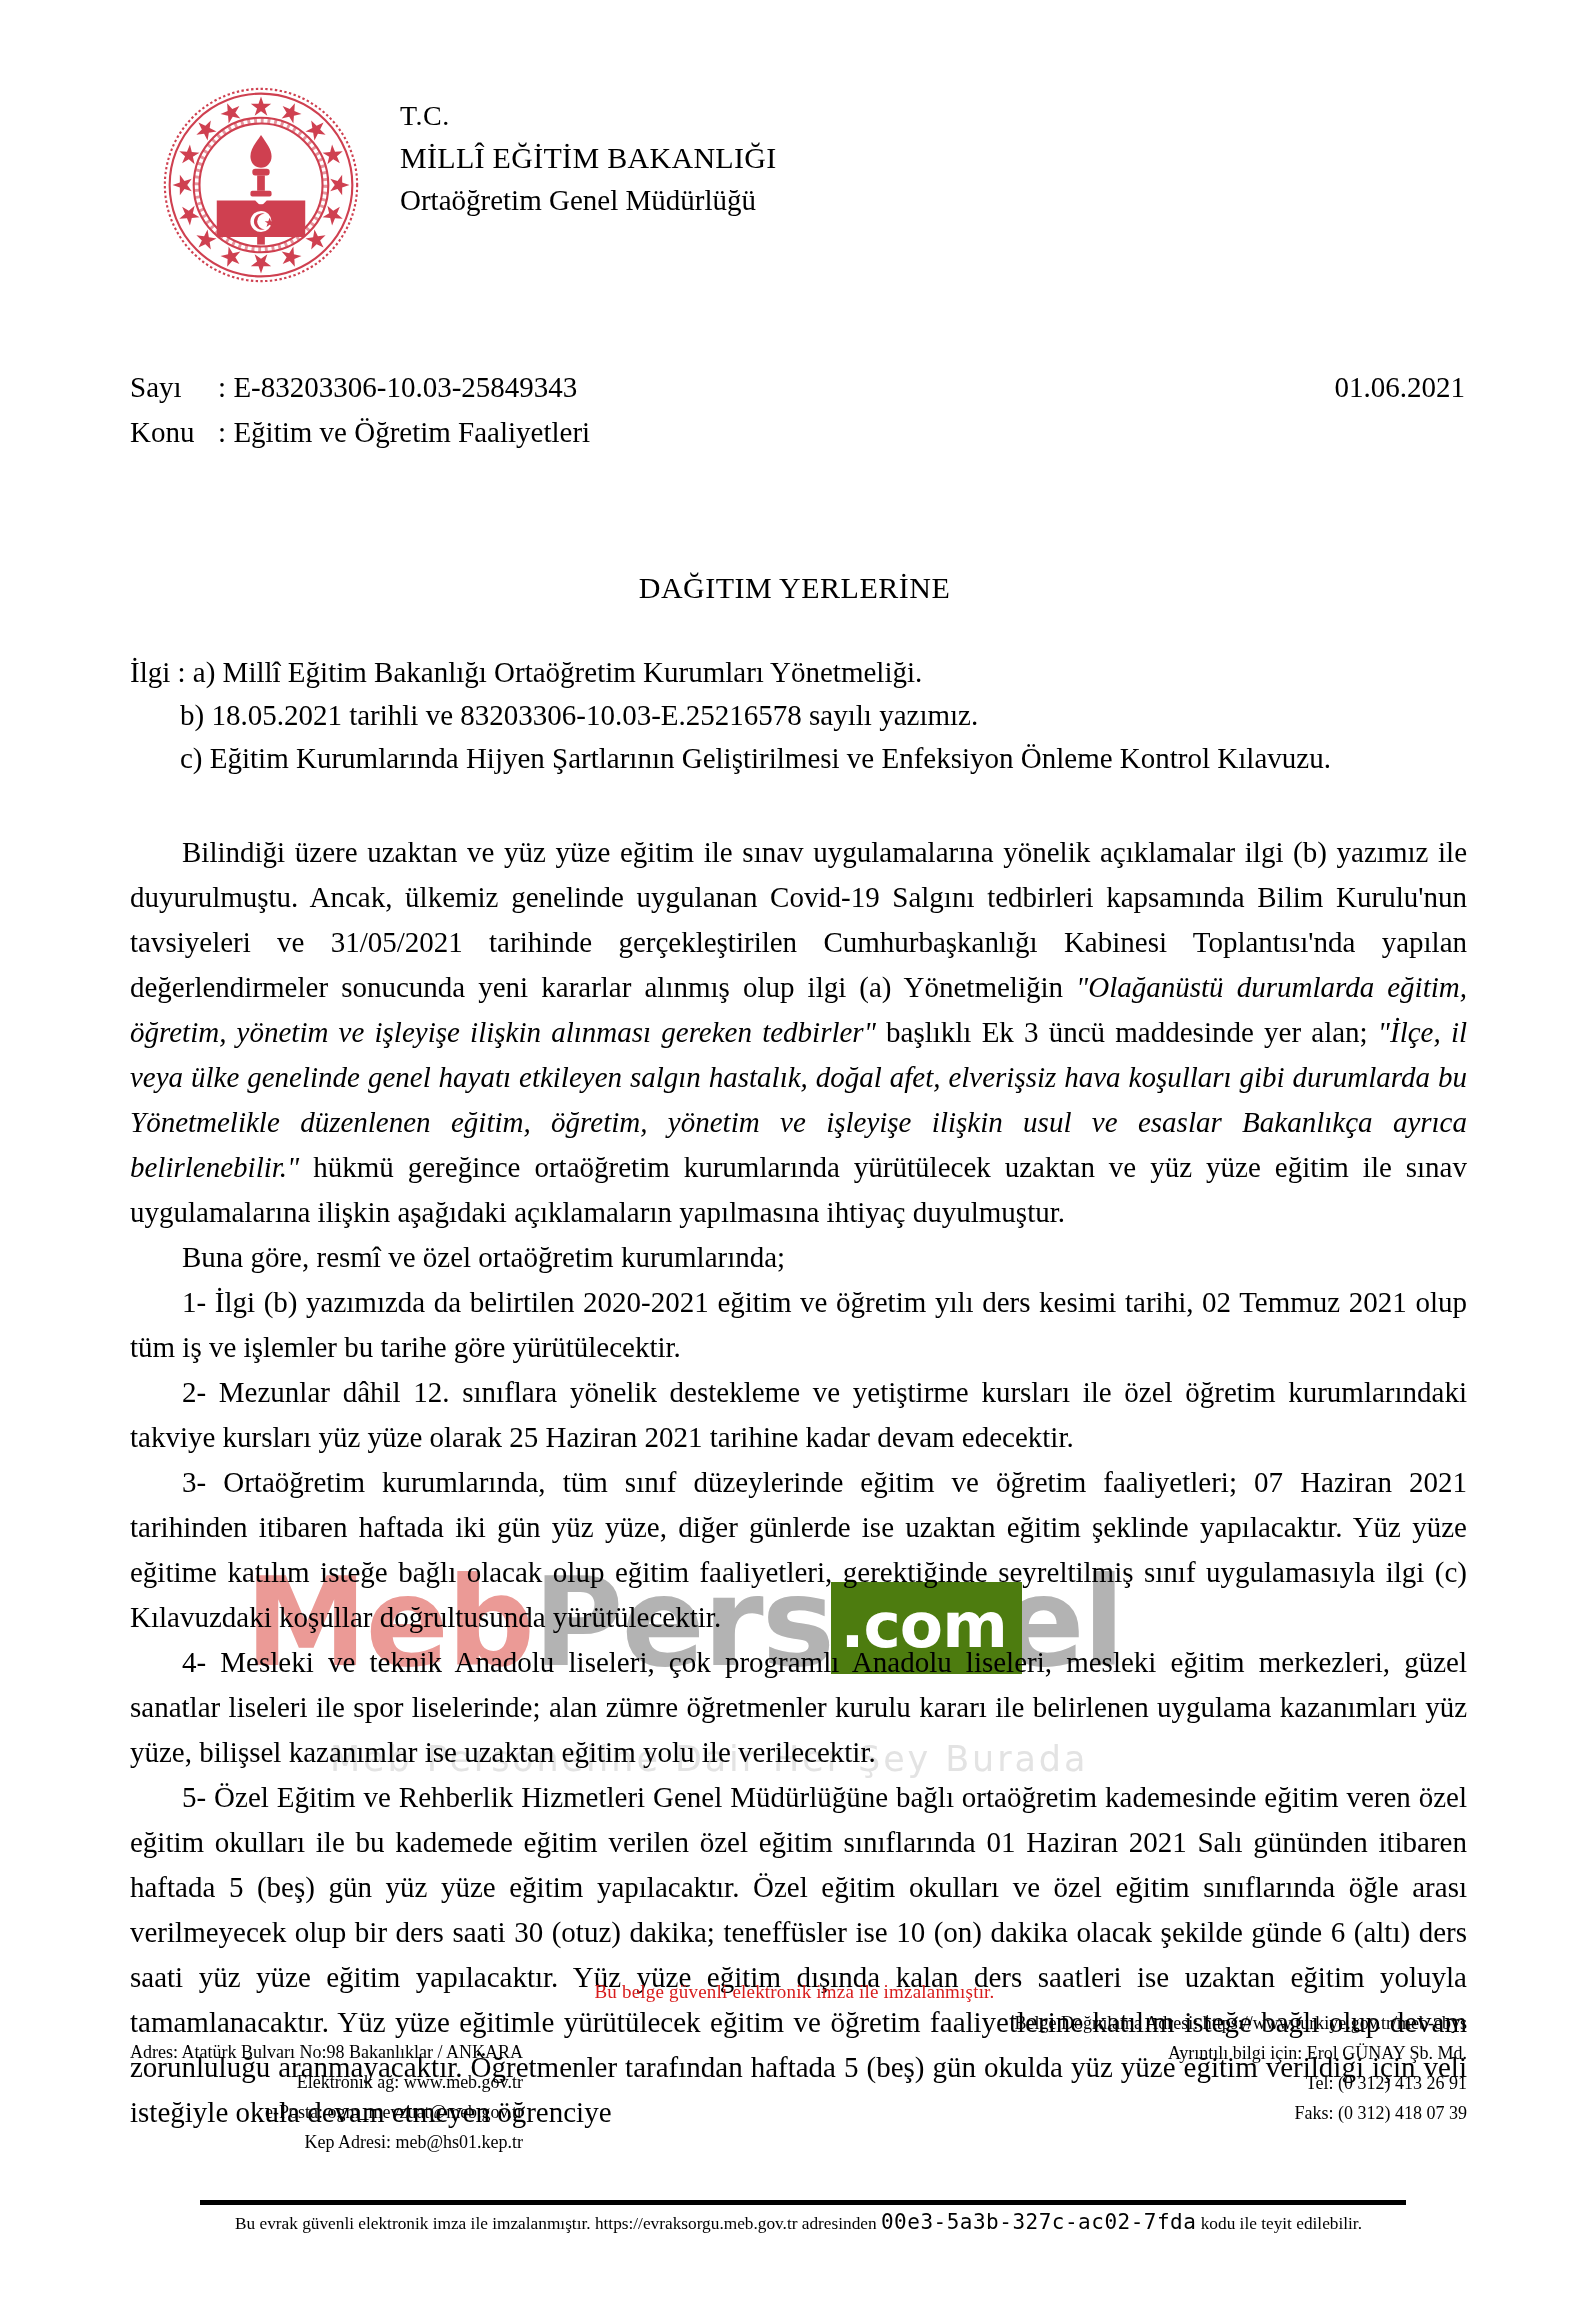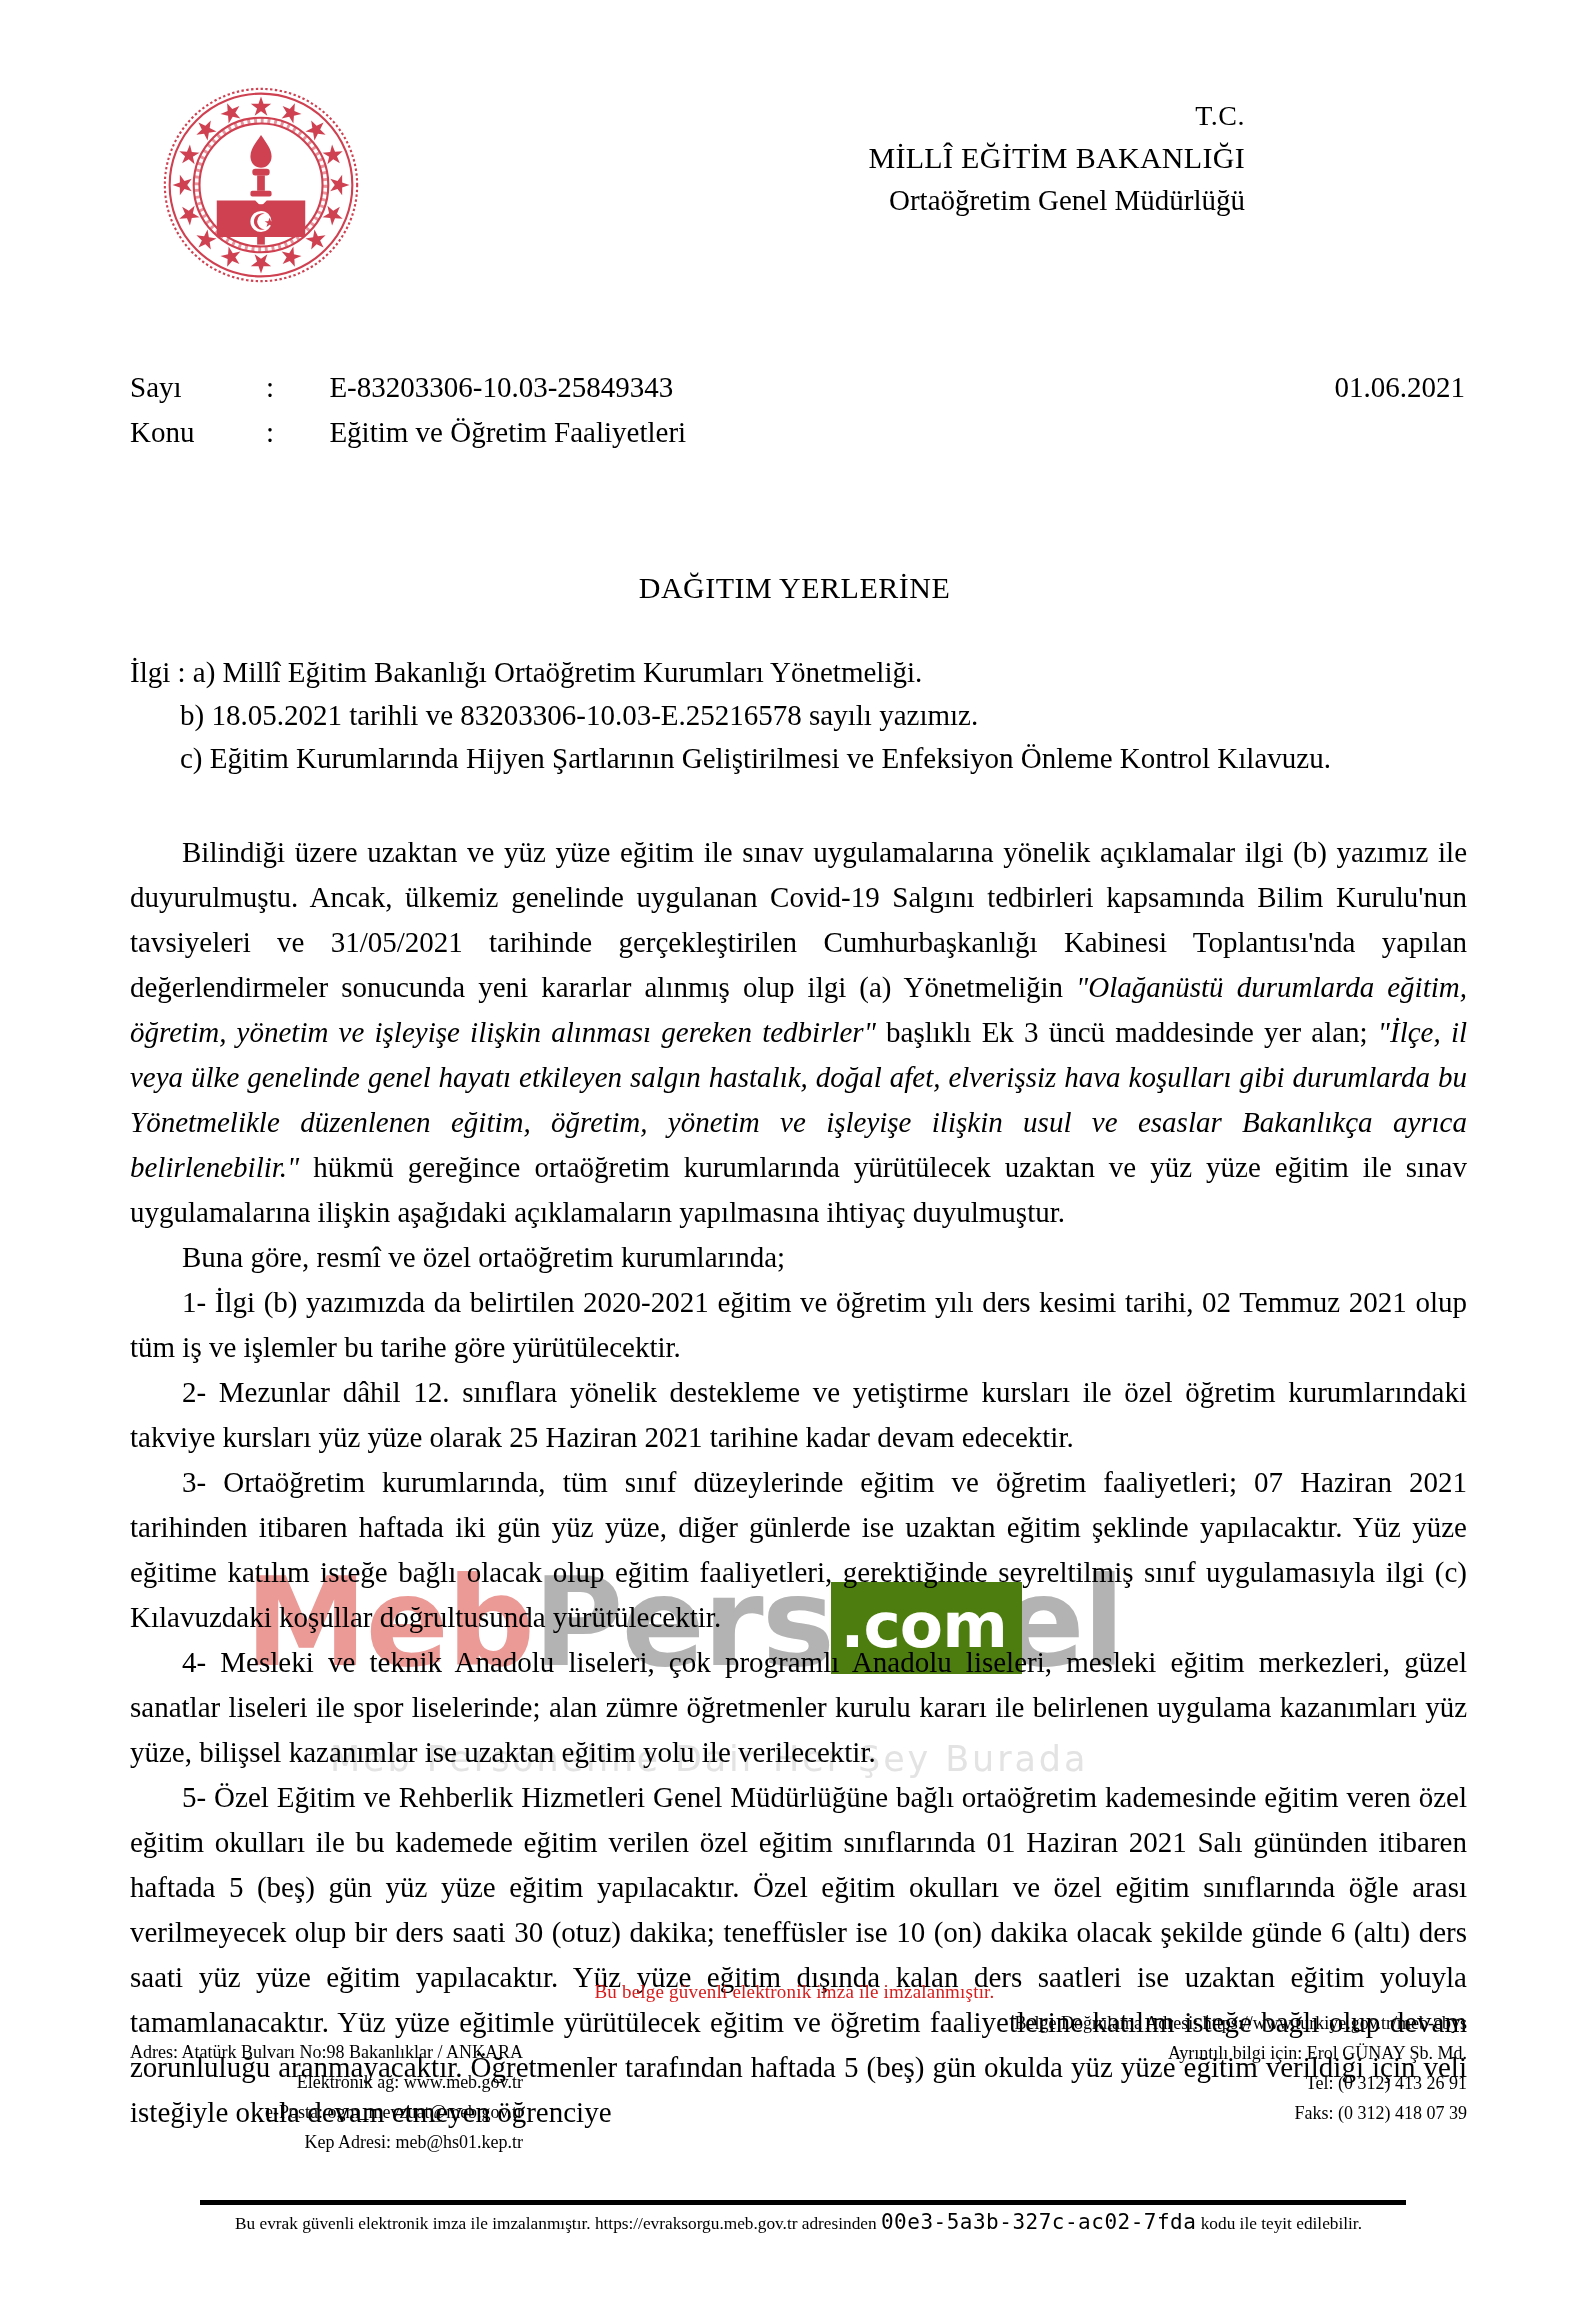--- a/index.html
+++ b/index.html
@@ -81,24 +81,24 @@
   }
   .logo-wrap {
     position: absolute;
     left: 161px;
     top: 85px;
     width: 200px;
     height: 200px;
   }
   .header-titles {
     position: absolute;
-    left: 380px;
+    left: 400px;
     top: 96px;
     width: 865px;
-    text-align: right;
+    text-align: left;
   }
   .h-tc {
     font-size: 28px;
     line-height: 40px;
     letter-spacing: 0.5px;
   }
   .h-bakanlik {
     font-size: 30px;
     line-height: 43px;
     letter-spacing: 0.3px;
@@ -110,21 +110,21 @@
 
   
   .meta {
     position: absolute;
     left: 130px;
     top: 365px;
     width: 1335px;
     font-size: 29px;
     line-height: 45px;
   }
-  .meta-row { display: flex; gap: 48px; }
+  .meta-row { display: flex; }
   .meta-label { width: 88px; flex: 0 0 88px; }
   .meta-colon { width: 15.4px; flex: 0 0 15.4px; }
   .meta-value { flex: 1 1 auto; }
   .meta-date {
     position: absolute;
     right: 0;
     top: 0;
     font-size: 29px;
   }
 

